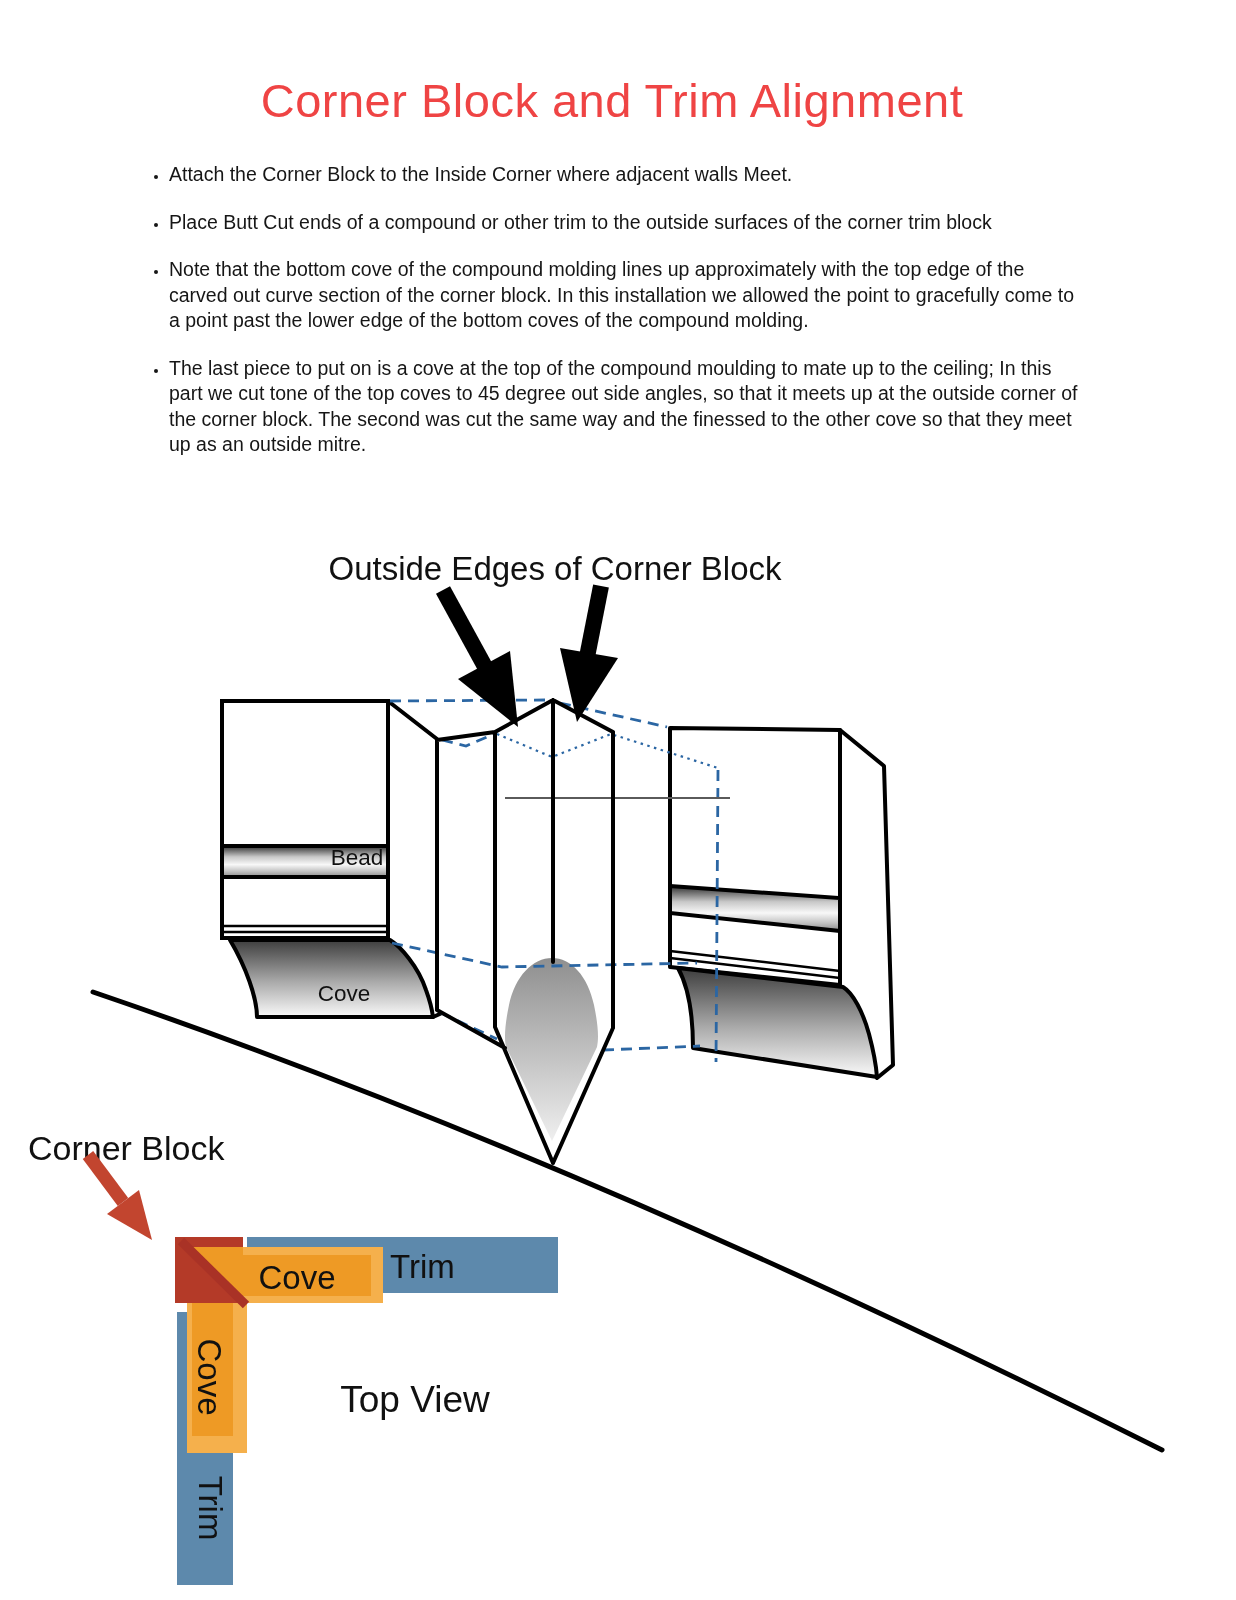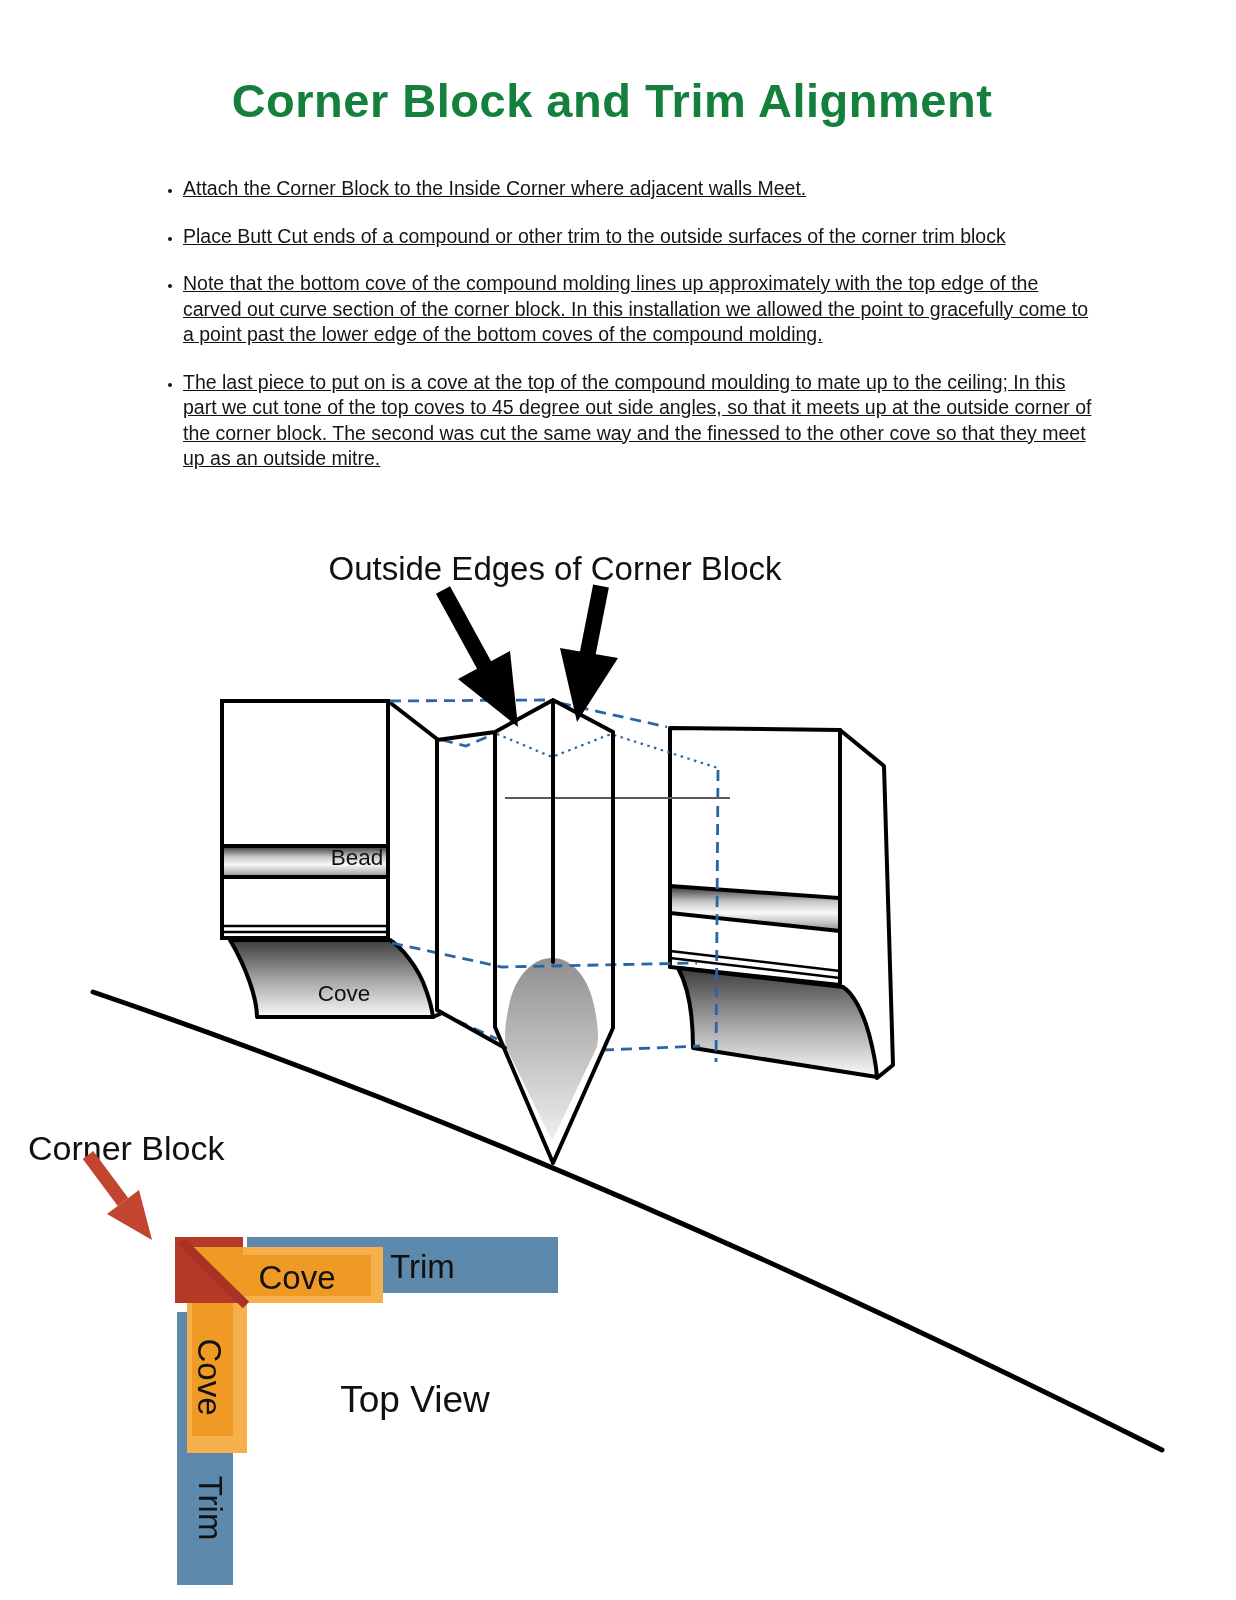--- a/index.html
+++ b/index.html
@@ -10,30 +10,30 @@
     background:#ffffff;
     overflow:hidden;
     font-family:"Liberation Sans", sans-serif;
     color:#111;
   }
   .title{
     position:absolute;
     top:42px; left:0; right:60px;
     text-align:center;
     font-size:47px;
-    font-weight:700;
+    font-weight:400;
     letter-spacing:0.5px;
-    color:#15803d;
+    color:#ef4444;
     padding-left:48px;
   }
   .bullets{
     position:absolute;
     top:160px; left:143px;
     width:915px;
-    margin:16px; padding:0 0 0 24px;text-decoration:underline;
+    margin:2px; padding:0 0 0 24px;
   }
   .bullets li{
     font-size:19.5px;
     line-height:25.5px;
     margin-bottom:22px;
     color:#161616;
   }
   .bullets li::marker{ font-size:14px; }
   svg text{ font-family:"Liberation Sans", sans-serif; fill:#111; }
   .diagram-svg{ position:absolute; top:530px; left:0; }

